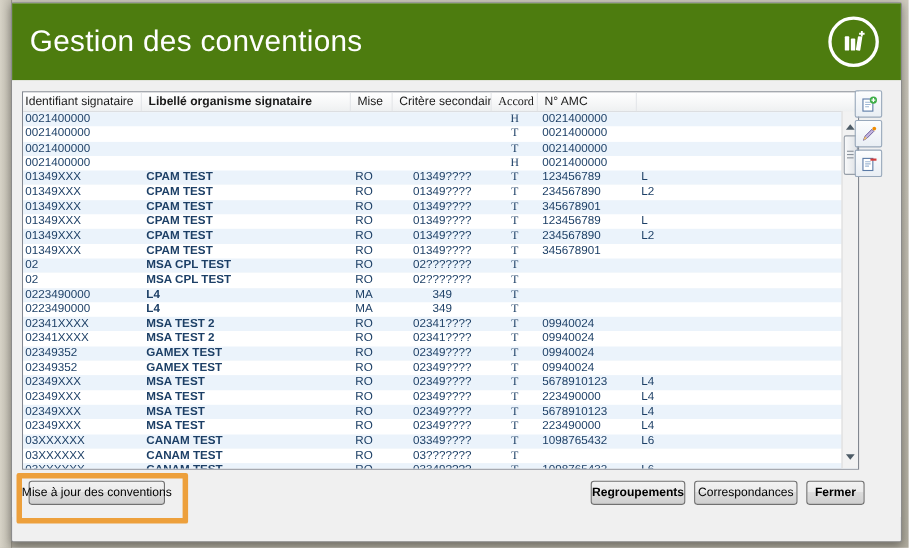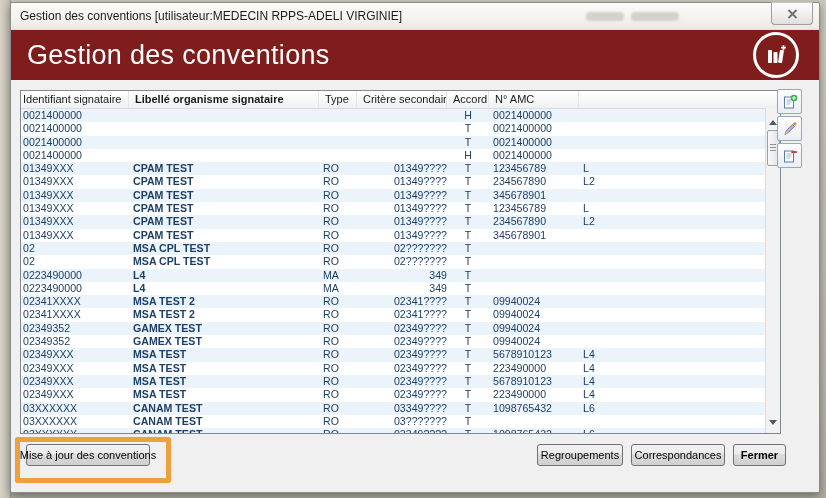--- a/index.html
+++ b/index.html
@@ -20,21 +20,21 @@
     border-bottom:1px solid #e2dfd9;border-radius:2px 2px 0 0;}
   .titlebar .title{position:absolute;left:9px;top:6px;font-size:12px;color:#1c1c1c;white-space:nowrap;}
   .redact{position:absolute;top:9px;height:9px;background:#d4d1cb;border-radius:4px;filter:blur(1.3px);}
   .redact.r1{left:575px;width:38px;}
   .redact.r2{left:620px;width:48px;}
   .close-btn{position:absolute;right:6px;top:-1px;width:40px;height:21px;
     background:linear-gradient(180deg,#ffffff,#eceae6 70%,#e2dfda);
     border:1px solid #9d9d9d;border-top:1px solid #c6c6c6;border-radius:0 0 4px 4px;
     display:flex;align-items:center;justify-content:center;cursor:pointer;}
   
-  .banner{position:relative;height:50px;background:#7f1d1d;}
+  .banner{position:relative;height:70px;background:#4d7c0f;}
   .banner .big-title{position:absolute;left:16px;top:50%;transform:translateY(-50%);
     color:#ffffff;font-size:27px;font-weight:400;letter-spacing:.3px;}
   .badge-circle{position:absolute;right:20px;top:50%;transform:translateY(-50%);
     width:40px;height:40px;border:3px solid #fff;border-radius:50%;
     display:flex;align-items:center;justify-content:center;}
   
   .content{position:relative;height:397px;background:#f0f0f0;}
   .table-wrap{position:absolute;left:9px;top:10px;width:761px;height:344px;
     background:#fff;border:1px solid #828790;box-sizing:border-box;overflow:hidden;}
   .thead{display:flex;height:17px;background:linear-gradient(180deg,#ffffff,#f4f5f6 70%,#eef0f1);
@@ -44,22 +44,22 @@
   .tbody{position:relative;}
   .trow{display:flex;height:13.3px;line-height:13.4px;cursor:default;}
   .trow.odd{background:#ebf3fb;}
   .trow.even{background:#ffffff;}
   .tcell{box-sizing:border-box;padding-left:4px;font-size:10.6px;color:#1c3f66;
     white-space:nowrap;overflow:hidden;}
   .c0{width:108px;padding-left:2px;}
   .c1{width:190px;font-weight:bold;}
   .c2{width:38px;}
   .c3{width:90px;}
-  .tcell.c3{text-align:right;padding-left:0;}
-  .c4{width:42px;}
+  .tcell.c3{text-align:center;padding-left:0;}
+  .c4{width:42px;font-family:Liberation Serif, serif;}
   .tcell.c4{text-align:center;padding-left:0;}
   .c5{width:90px;}
   .c6{flex:1;}
   
   .vscroll{position:absolute;right:0;top:17px;bottom:0;width:14px;background:#f2f2f2;
     border-left:1px solid #dcdcdc;}
   .arr{position:absolute;left:3px;width:0;height:0;cursor:pointer;}
   .arr.up{top:12px;border-left:4px solid transparent;border-right:4px solid transparent;
     border-bottom:5px solid #4d5b66;}
   .arr.down{bottom:8px;border-left:4px solid transparent;border-right:4px solid transparent;
@@ -76,43 +76,33 @@
   .tool-btn.b1{top:9px;}
   .tool-btn.b2{top:36px;}
   .tool-btn.b3{top:63px;}
   
   .win-btn{position:absolute;height:22px;box-sizing:border-box;
     background:linear-gradient(180deg,#f2f2f2 0%,#ebebeb 45%,#dddddd 46%,#cfcfcf 100%);
     border:1px solid #707070;border-radius:3px;font-size:11px;color:#000;
     font-family:"Liberation Sans",sans-serif;display:flex;align-items:center;justify-content:center;
     cursor:pointer;white-space:nowrap;}
   .btn-update{left:15px;top:364px;width:124px;}
-  .btn-regroup{left:526px;top:364px;width:86px;}
+  .btn-regroup{left:526px;top:364px;width:86px;font-weight:bold;}
   .btn-corresp{left:620px;top:364px;width:94px;}
   .btn-fermer{left:722px;top:364px;width:53px;font-weight:bold;}
   .highlight-box{position:absolute;left:4px;top:357px;width:146px;height:36px;
     border:5px solid #eda03c;border-radius:2px;pointer-events:none;}
 </style>
 </head>
 <body>
 
 <div class="bg-left-strip"></div>
 
 <div class="window">
 
-  <div class="titlebar">
-    <span class="title">Gestion des conventions  [utilisateur:MEDECIN RPPS-ADELI VIRGINIE]</span>
-    <span class="redact r1"></span>
-    <span class="redact r2"></span>
-    <div class="close-btn">
-      <svg width="11" height="10" viewBox="0 0 11 10">
-        <path d="M1.5 1 L9.5 9 M9.5 1 L1.5 9" stroke="#6f6f6f" stroke-width="1.8"></path>
-      </svg>
-    </div>
-  </div>
 
   <div class="banner">
     <span class="big-title">Gestion des conventions</span>
     <div class="badge-circle">
       <svg width="26" height="26" viewBox="0 0 26 26">
         <g fill="#ffffff">
           <rect x="5" y="8" width="4" height="13" rx="0.8"></rect>
           <rect x="10.5" y="10" width="4" height="11" rx="0.8"></rect>
           <rect x="16" y="8" width="4" height="13" rx="0.8" transform="rotate(9 18 14.5)"></rect>
         </g>
@@ -120,21 +110,21 @@
       </svg>
     </div>
   </div>
 
   <div class="content">
 
     <div class="table-wrap">
       <div class="thead">
           <div class="hcell c0">Identifiant signataire</div>
           <div class="hcell c1">Libellé organisme signataire</div>
-          <div class="hcell c2">Type</div>
+          <div class="hcell c2">Mise</div>
           <div class="hcell c3">Critère secondaire</div>
           <div class="hcell c4">Accord</div>
           <div class="hcell c5">N° AMC</div>
         </div>
       <div class="tbody">
           <div class="trow odd">
             <div class="tcell c0">0021400000</div>
             <div class="tcell c1"></div>
             <div class="tcell c2"></div>
             <div class="tcell c3"></div>

